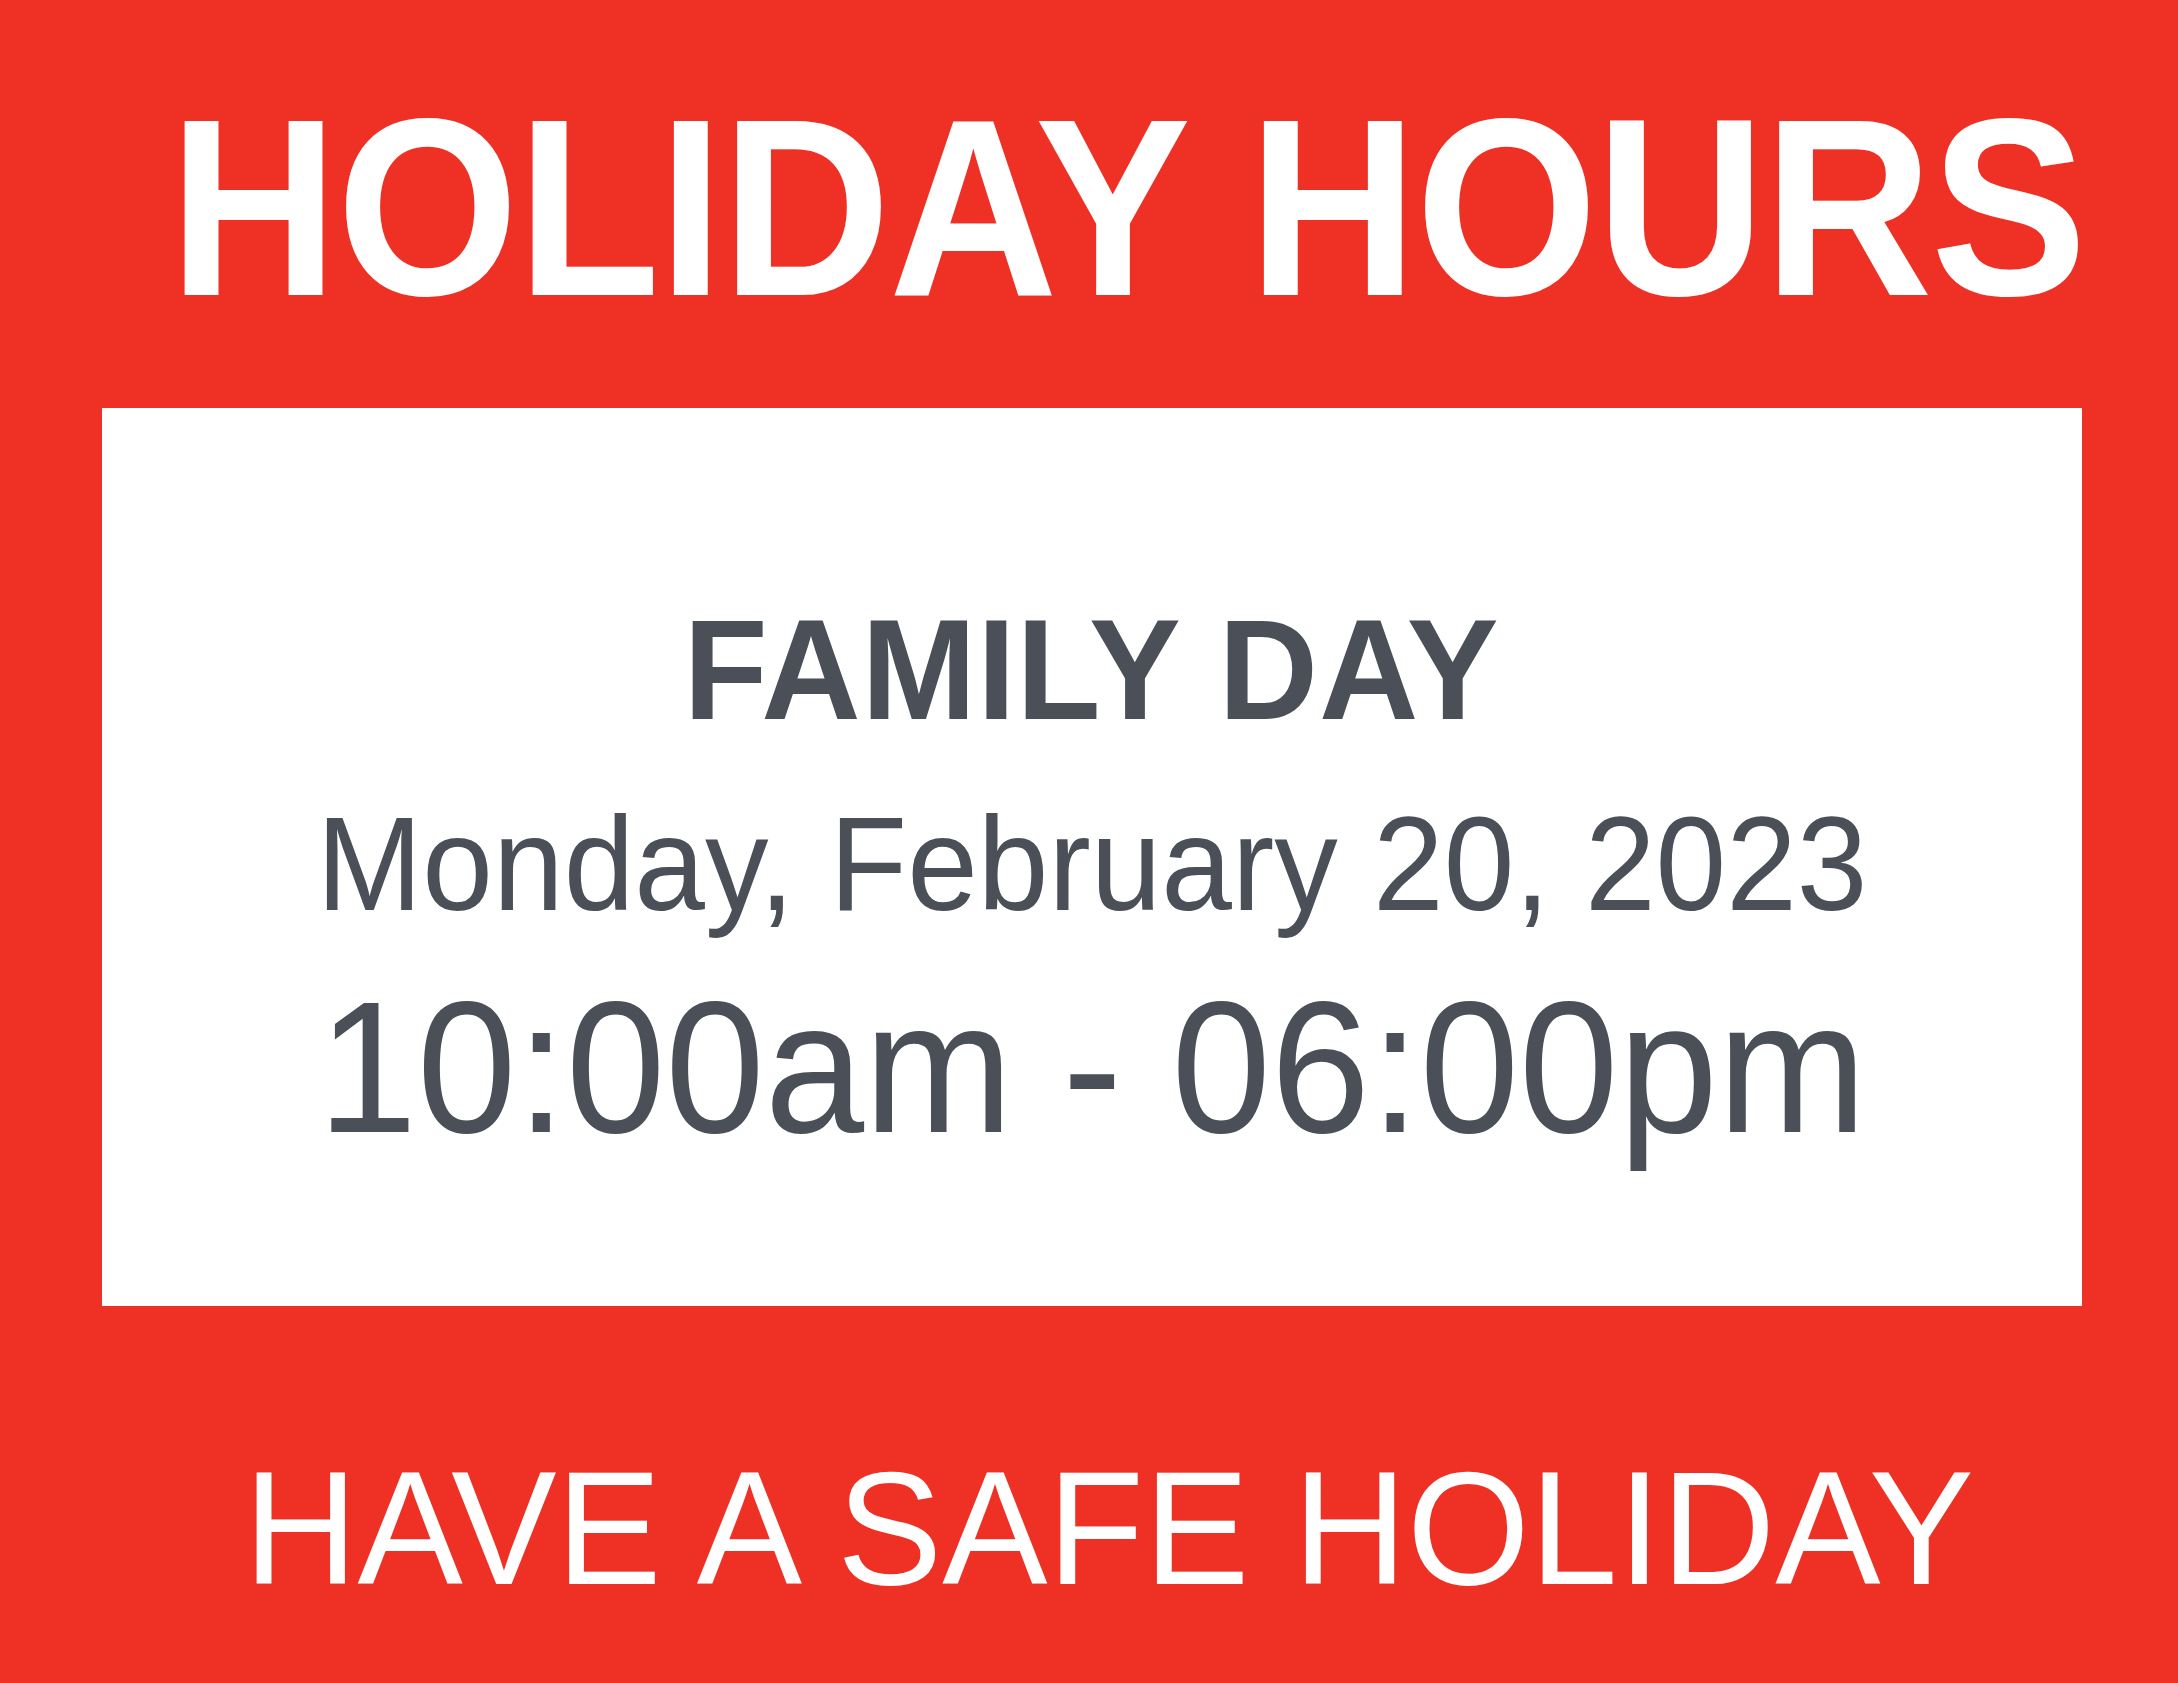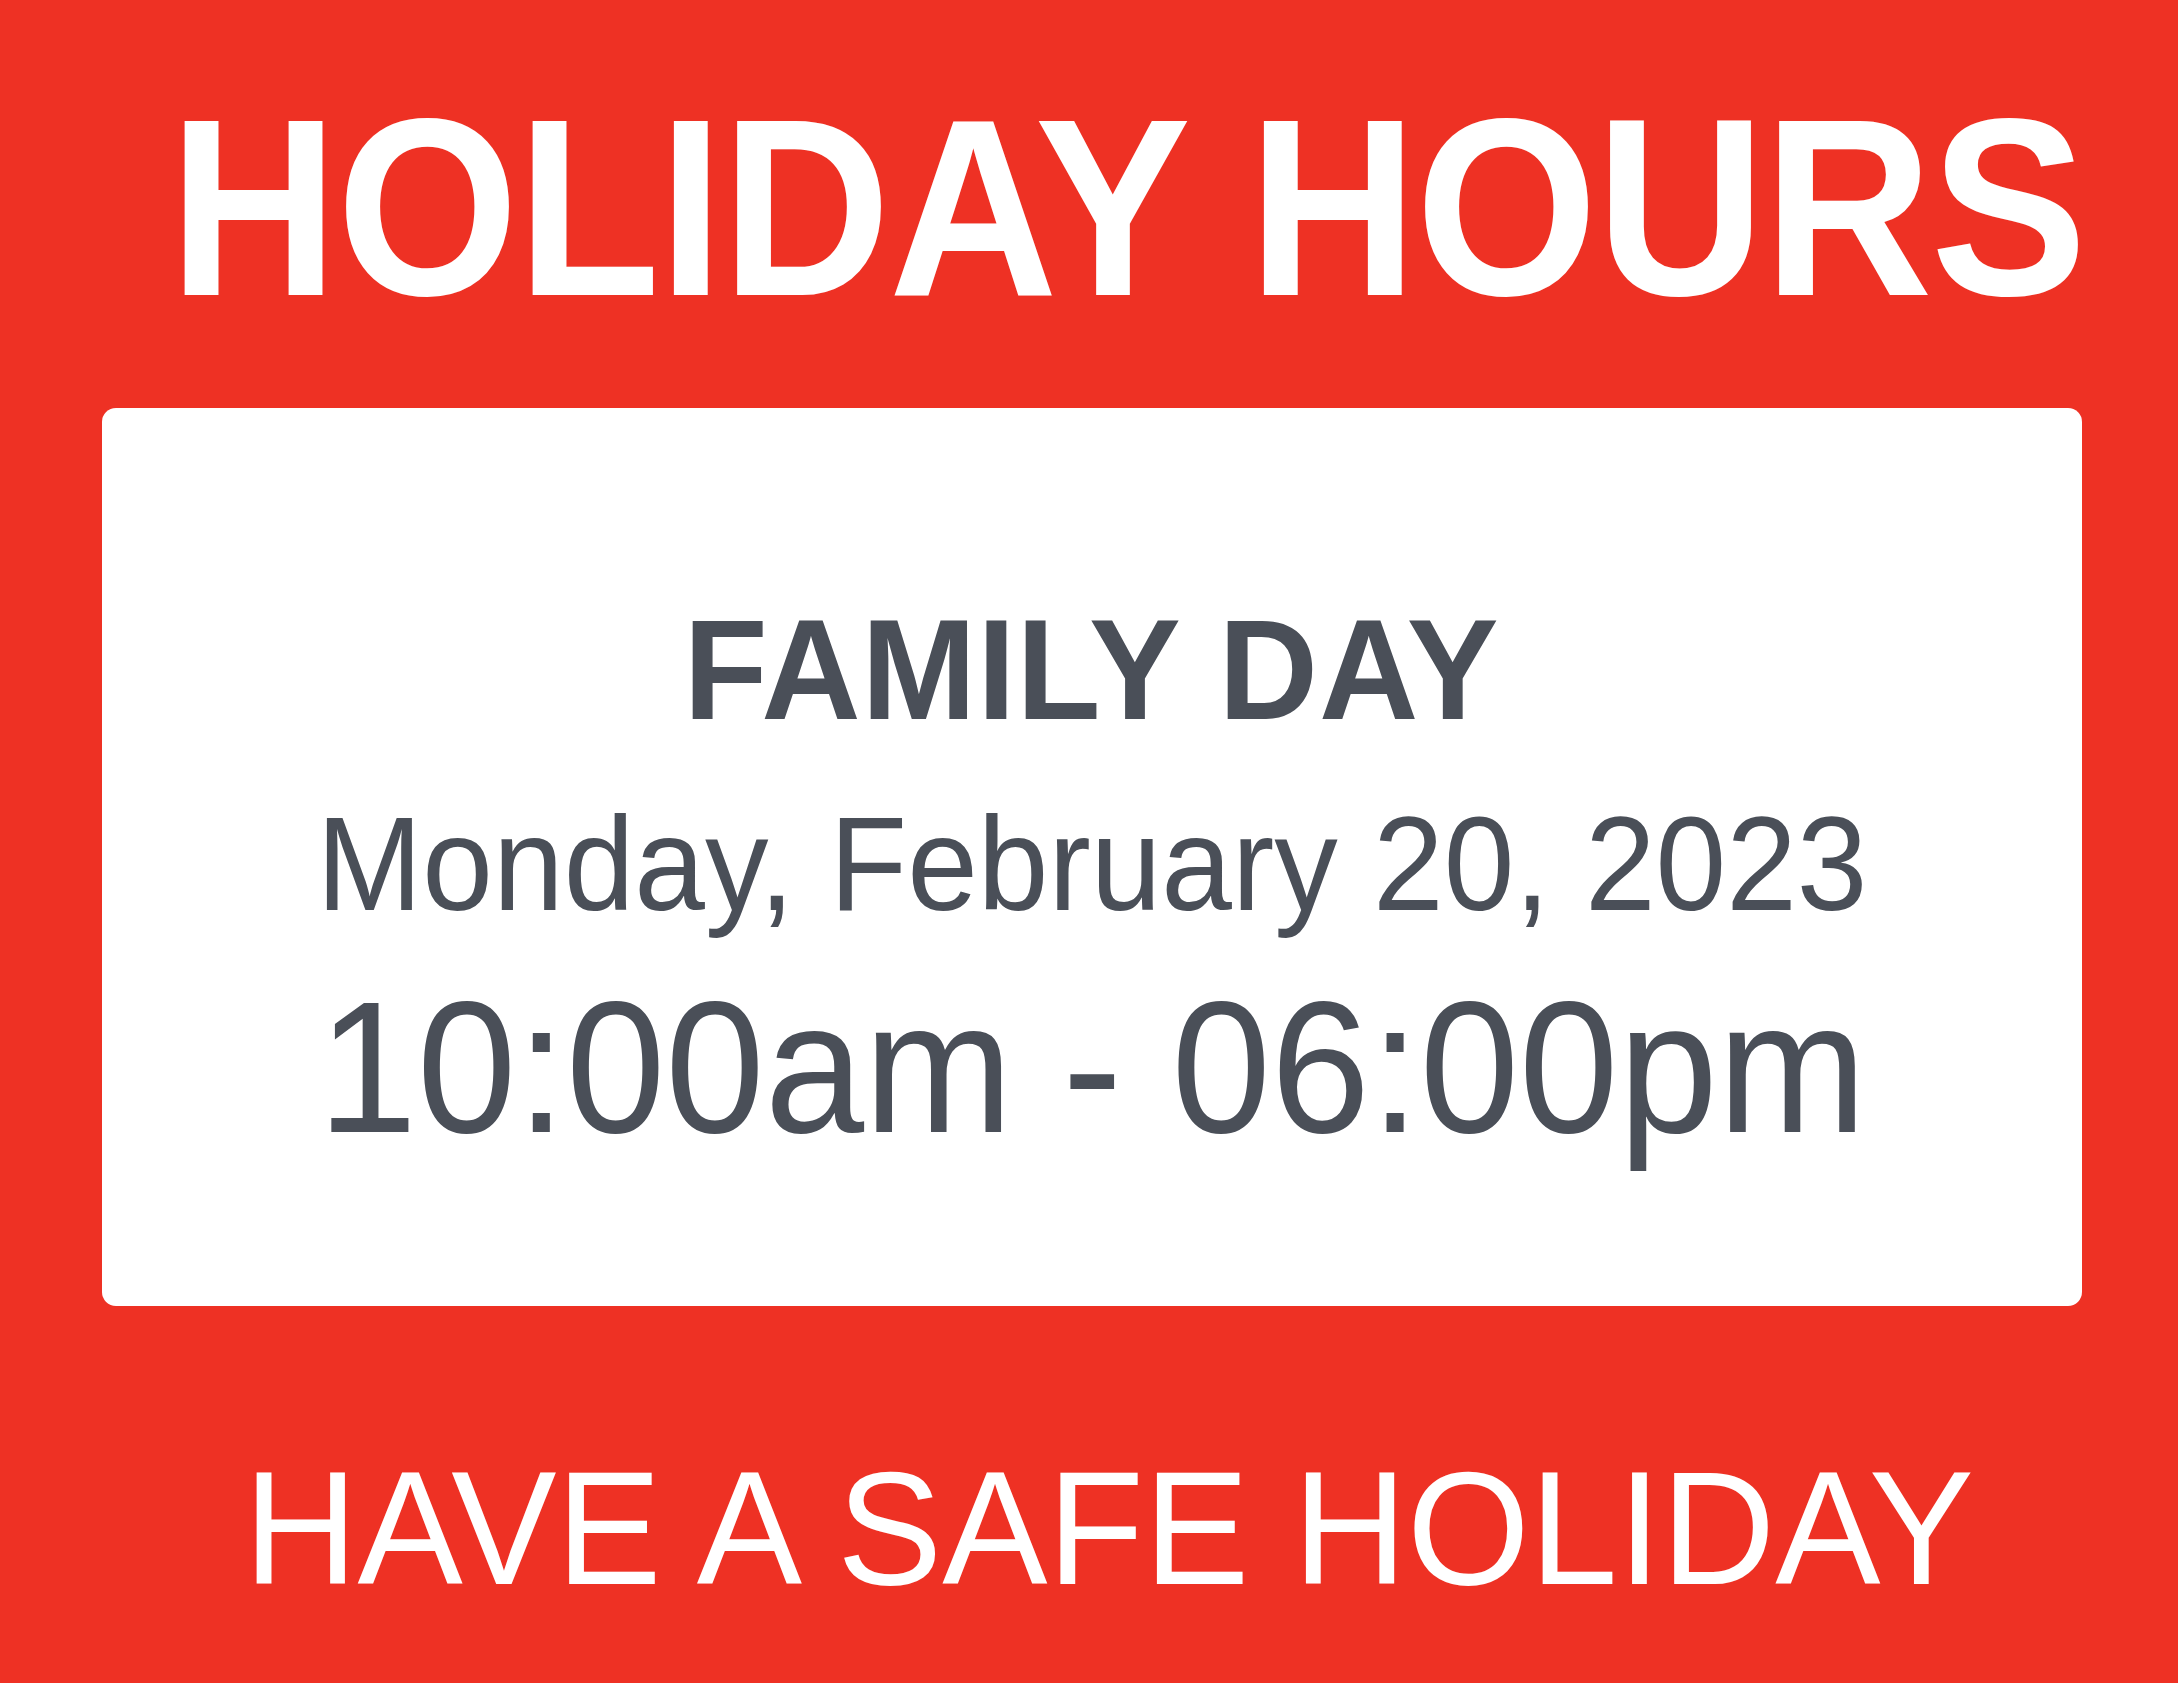--- a/index.html
+++ b/index.html
@@ -56,21 +56,20 @@
     top: 408px;
     width: 1980px;
     height: 898px;
     background: #ffffff;
     box-sizing: border-box;
     display: flex;
     flex-direction: column;
     align-items: center;
     justify-content: flex-start;
     padding-top: 0;
-    border-radius: 14px;
   }
 
   #holiday-name {
     color: #4a4f58;
     font-family: "Liberation Sans", sans-serif;
     font-weight: 700;
     font-size: 142px;
     line-height: 1;
     letter-spacing: 1px;
     white-space: nowrap;

